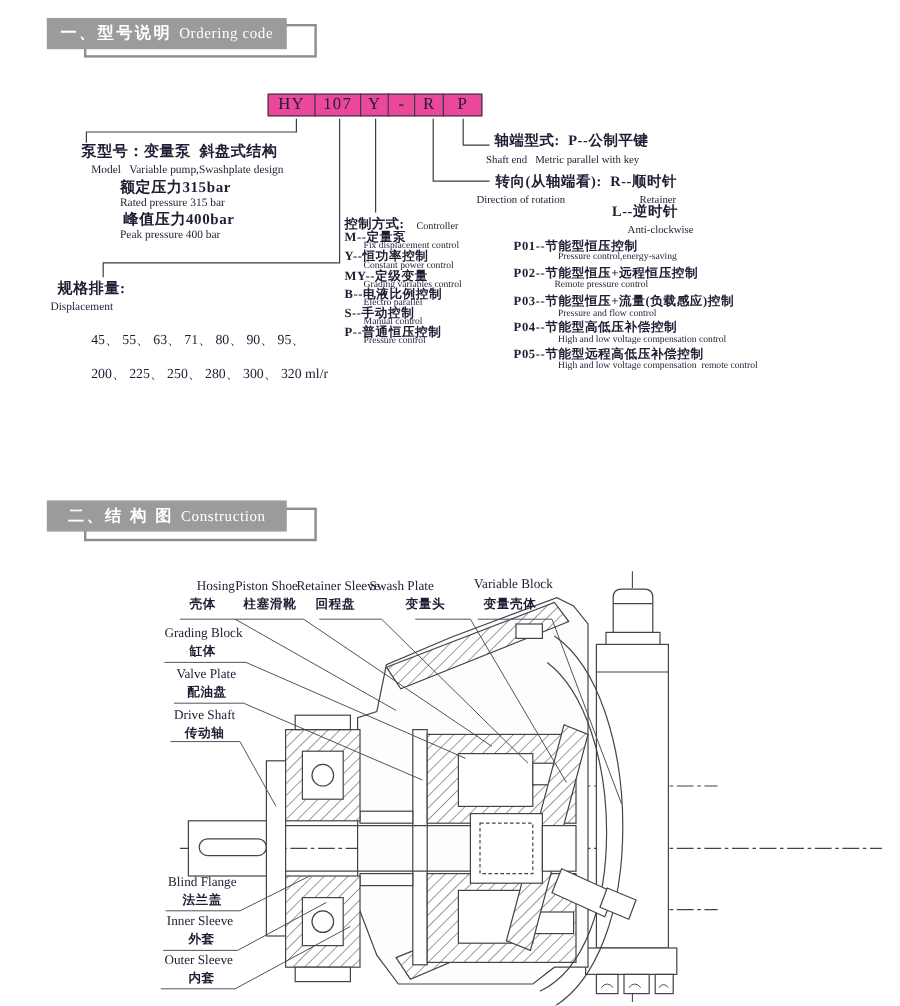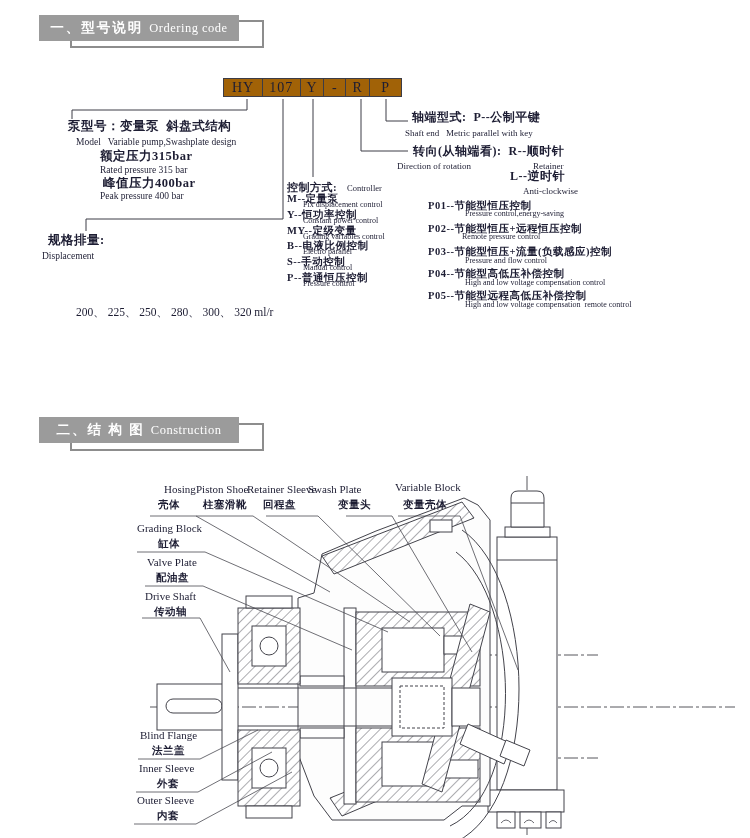--- a/index.html
+++ b/index.html
@@ -10,21 +10,21 @@
   .cn{font-weight:600;letter-spacing:.5px;}
   .en{font-weight:400;text-align:right;}
   .band{position:absolute;background:#9b9b9b;color:#fff;display:flex;align-items:center;
         justify-content:center;gap:6px;z-index:2;}
   .band .bcn{font-weight:700;font-size:13.5px;letter-spacing:2px;}
   .band .ben{font-weight:400;font-size:12.5px;letter-spacing:.5px;}
   .ghost{position:absolute;border:2px solid #8d8d8d;background:transparent;z-index:1;}
   .codes{position:absolute;left:223px;top:78px;display:flex;z-index:2;}
   .codes .cell{border:1.2px solid #3c3c46;margin-left:-1.2px;height:19px;display:flex;
         align-items:center;justify-content:center;font-size:14px;letter-spacing:1px;
-        box-sizing:border-box;background:#a16207;}
+        box-sizing:border-box;background:#ec4899;}
   .codes .cell:first-child{margin-left:0;}
 </style>
 </head>
 <body>
 
 <div class="page">
 
   <svg class="art" viewBox="0 0 750 838">
     <defs>
       <pattern id="hx" width="7" height="7" patternUnits="userSpaceOnUse" patternTransform="rotate(45)">
@@ -138,20 +138,21 @@
 
   <div class="t cn" style="left:68px;top:119px;font-size:12.5px">泵型号：变量泵  斜盘式结构</div>
   <div class="t en" style="left:76px;top:137px;font-size:9.5px">Model   Variable pump,Swashplate design</div>
   <div class="t cn" style="left:100px;top:149px;font-size:12.5px">额定压力315bar</div>
   <div class="t en" style="left:100px;top:165px;font-size:9.5px">Rated pressure 315 bar</div>
   <div class="t cn" style="left:103px;top:176px;font-size:12.5px">峰值压力400bar</div>
   <div class="t en" style="left:100px;top:191px;font-size:9.5px">Peak pressure 400 bar</div>
 
   <div class="t cn" style="left:48px;top:233px;font-size:12.5px">规格排量:</div>
   <div class="t en" style="left:42px;top:251px;font-size:9.5px">Displacement</div>
+  <div class="t en" style="left:76px;top:277px;font-size:11.5px;line-height:14.5px">45、 55、 63、 71、 80、 90、 95、</div>
   <div class="t en" style="left:76px;top:305px;font-size:11.5px;line-height:14.5px">200、 225、 250、 280、 300、 320 ml/r</div>
 
   <div class="t cn" style="left:287px;top:181px;font-size:11px">控制方式:</div>
   <div class="t en" style="left:347px;top:184px;font-size:8.5px">Controller</div>
   <div class="t cn" style="left:287px;top:193px;font-size:10.5px">M--定量泵</div>
   <div class="t en" style="left:303px;top:201px;font-size:8px">Fix displacement control</div>
   <div class="t cn" style="left:287px;top:209px;font-size:10.5px">Y--恒功率控制</div>
   <div class="t en" style="left:303px;top:217px;font-size:8px">Constant power control</div>
   <div class="t cn" style="left:287px;top:225px;font-size:10.5px">MY--定级变量</div>
   <div class="t en" style="left:303px;top:233px;font-size:8px">Grading variables control</div>

